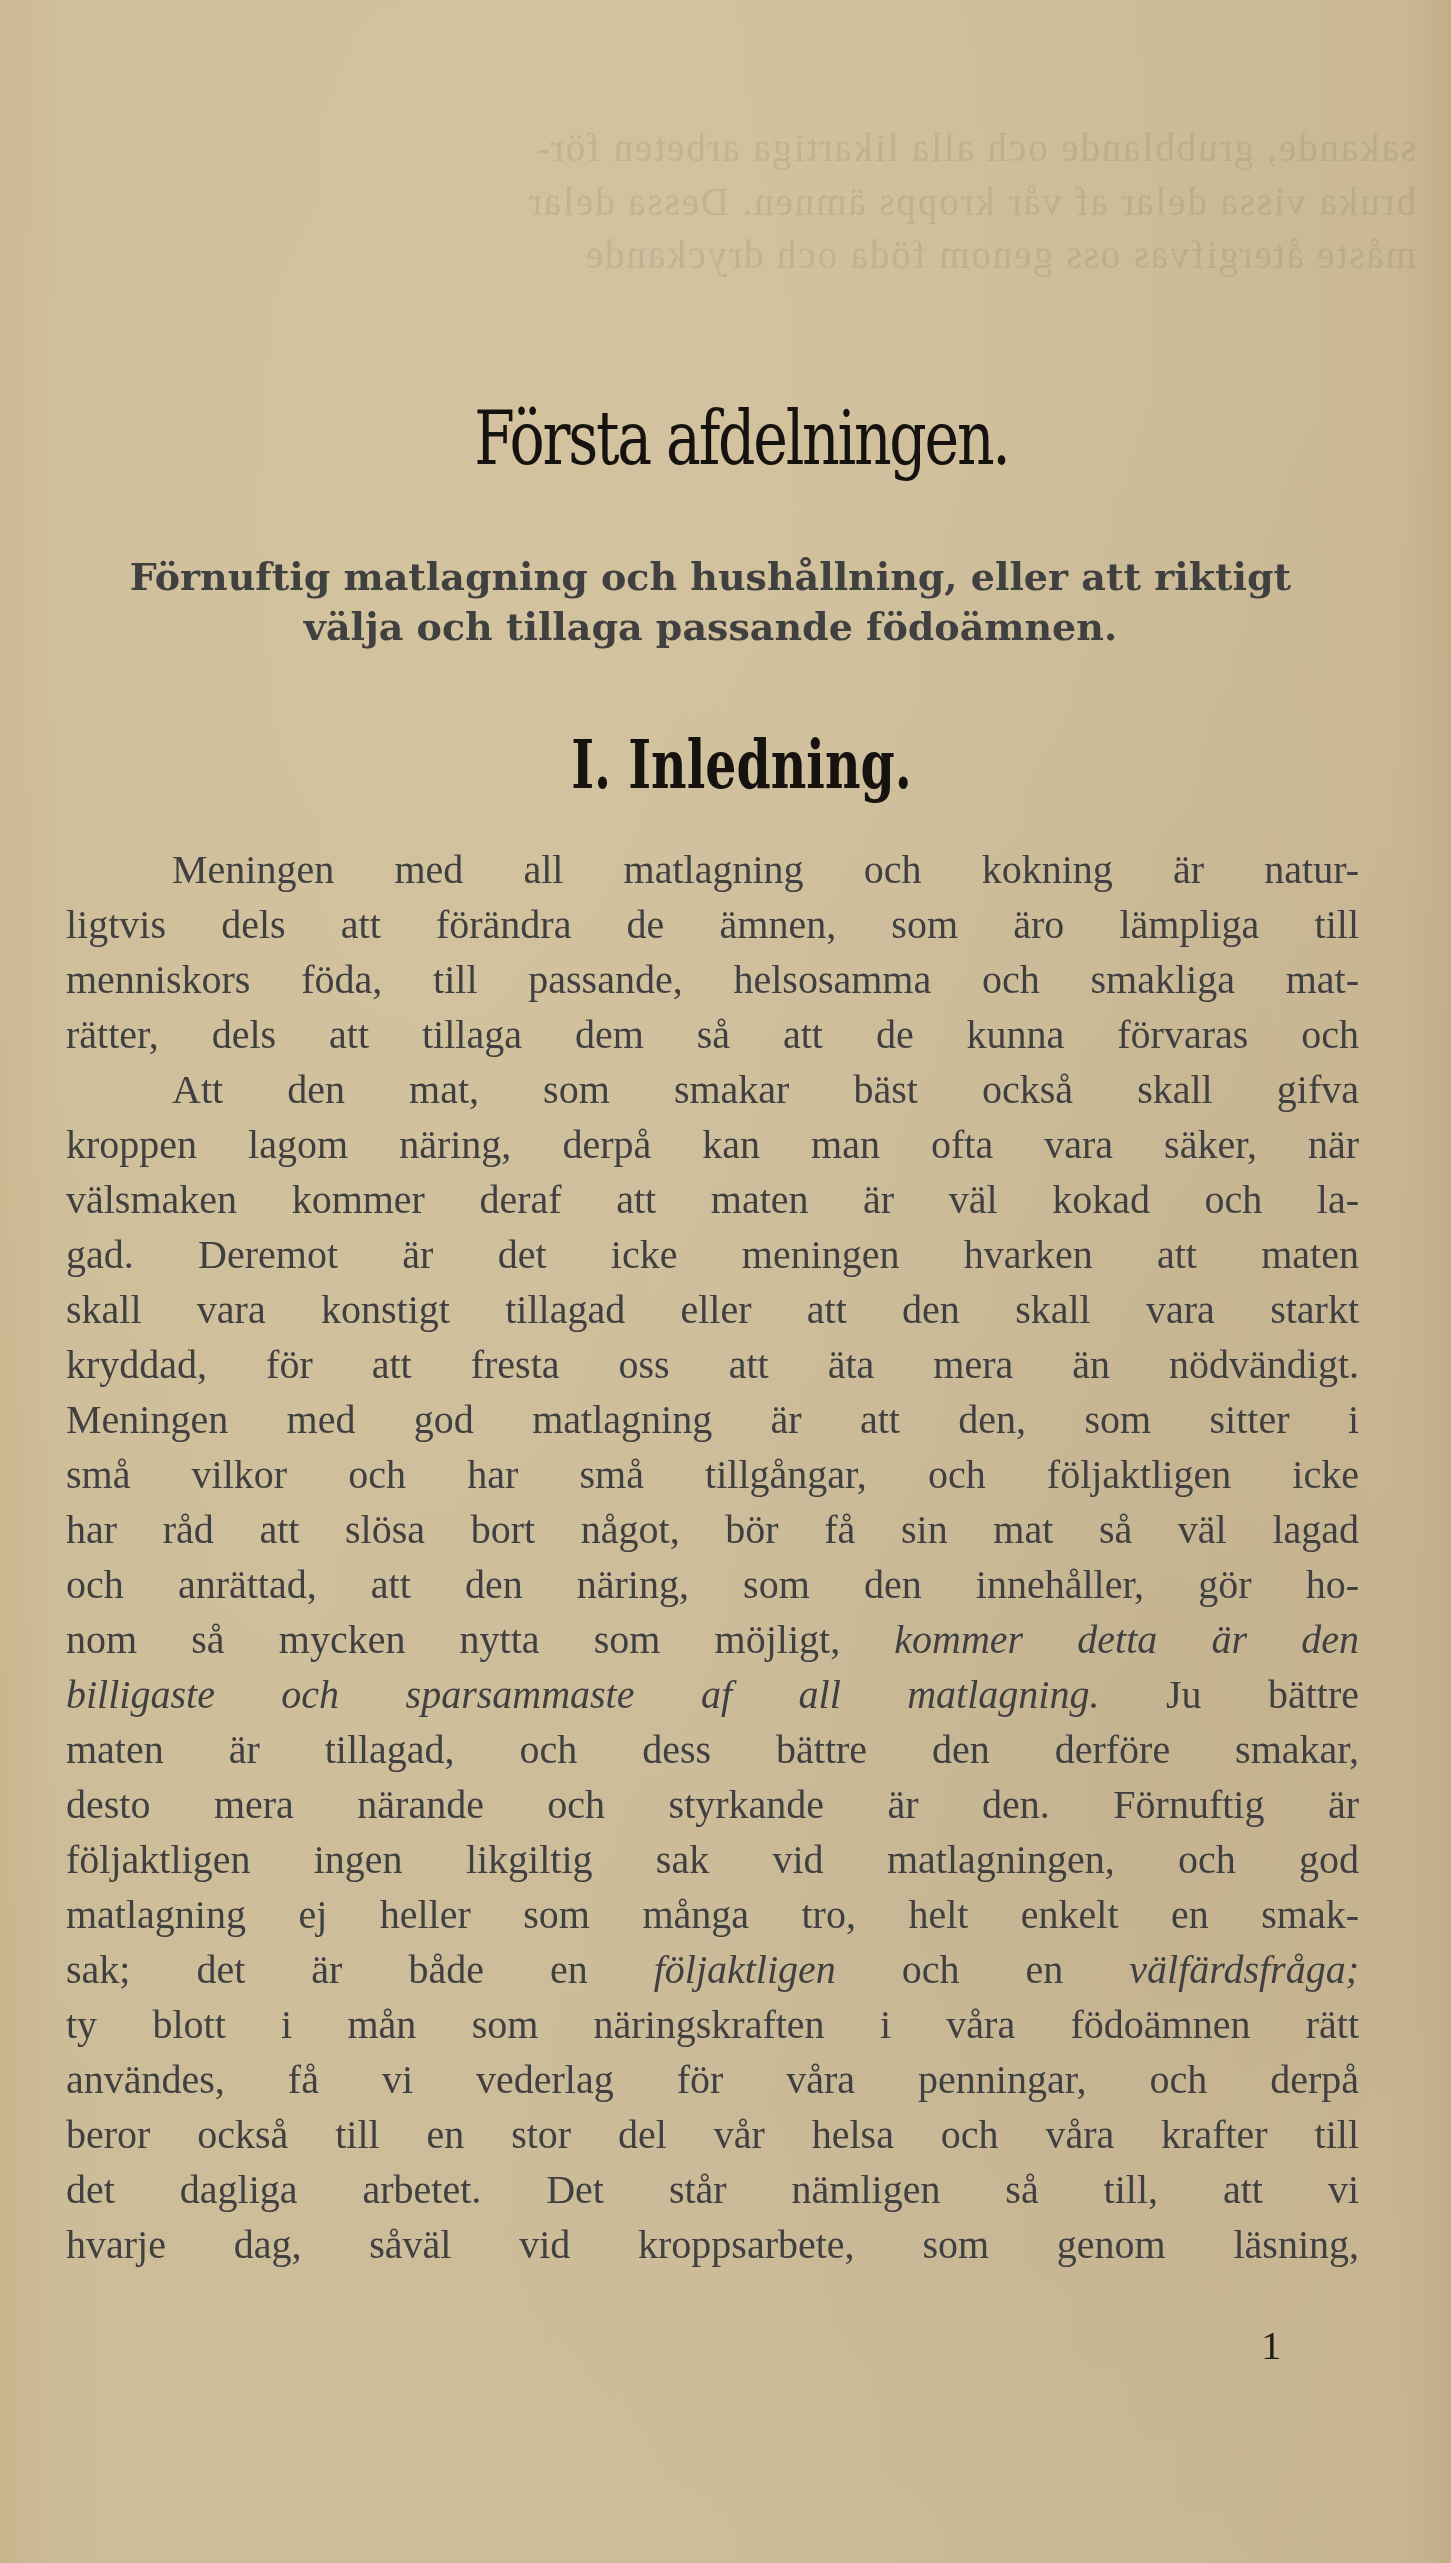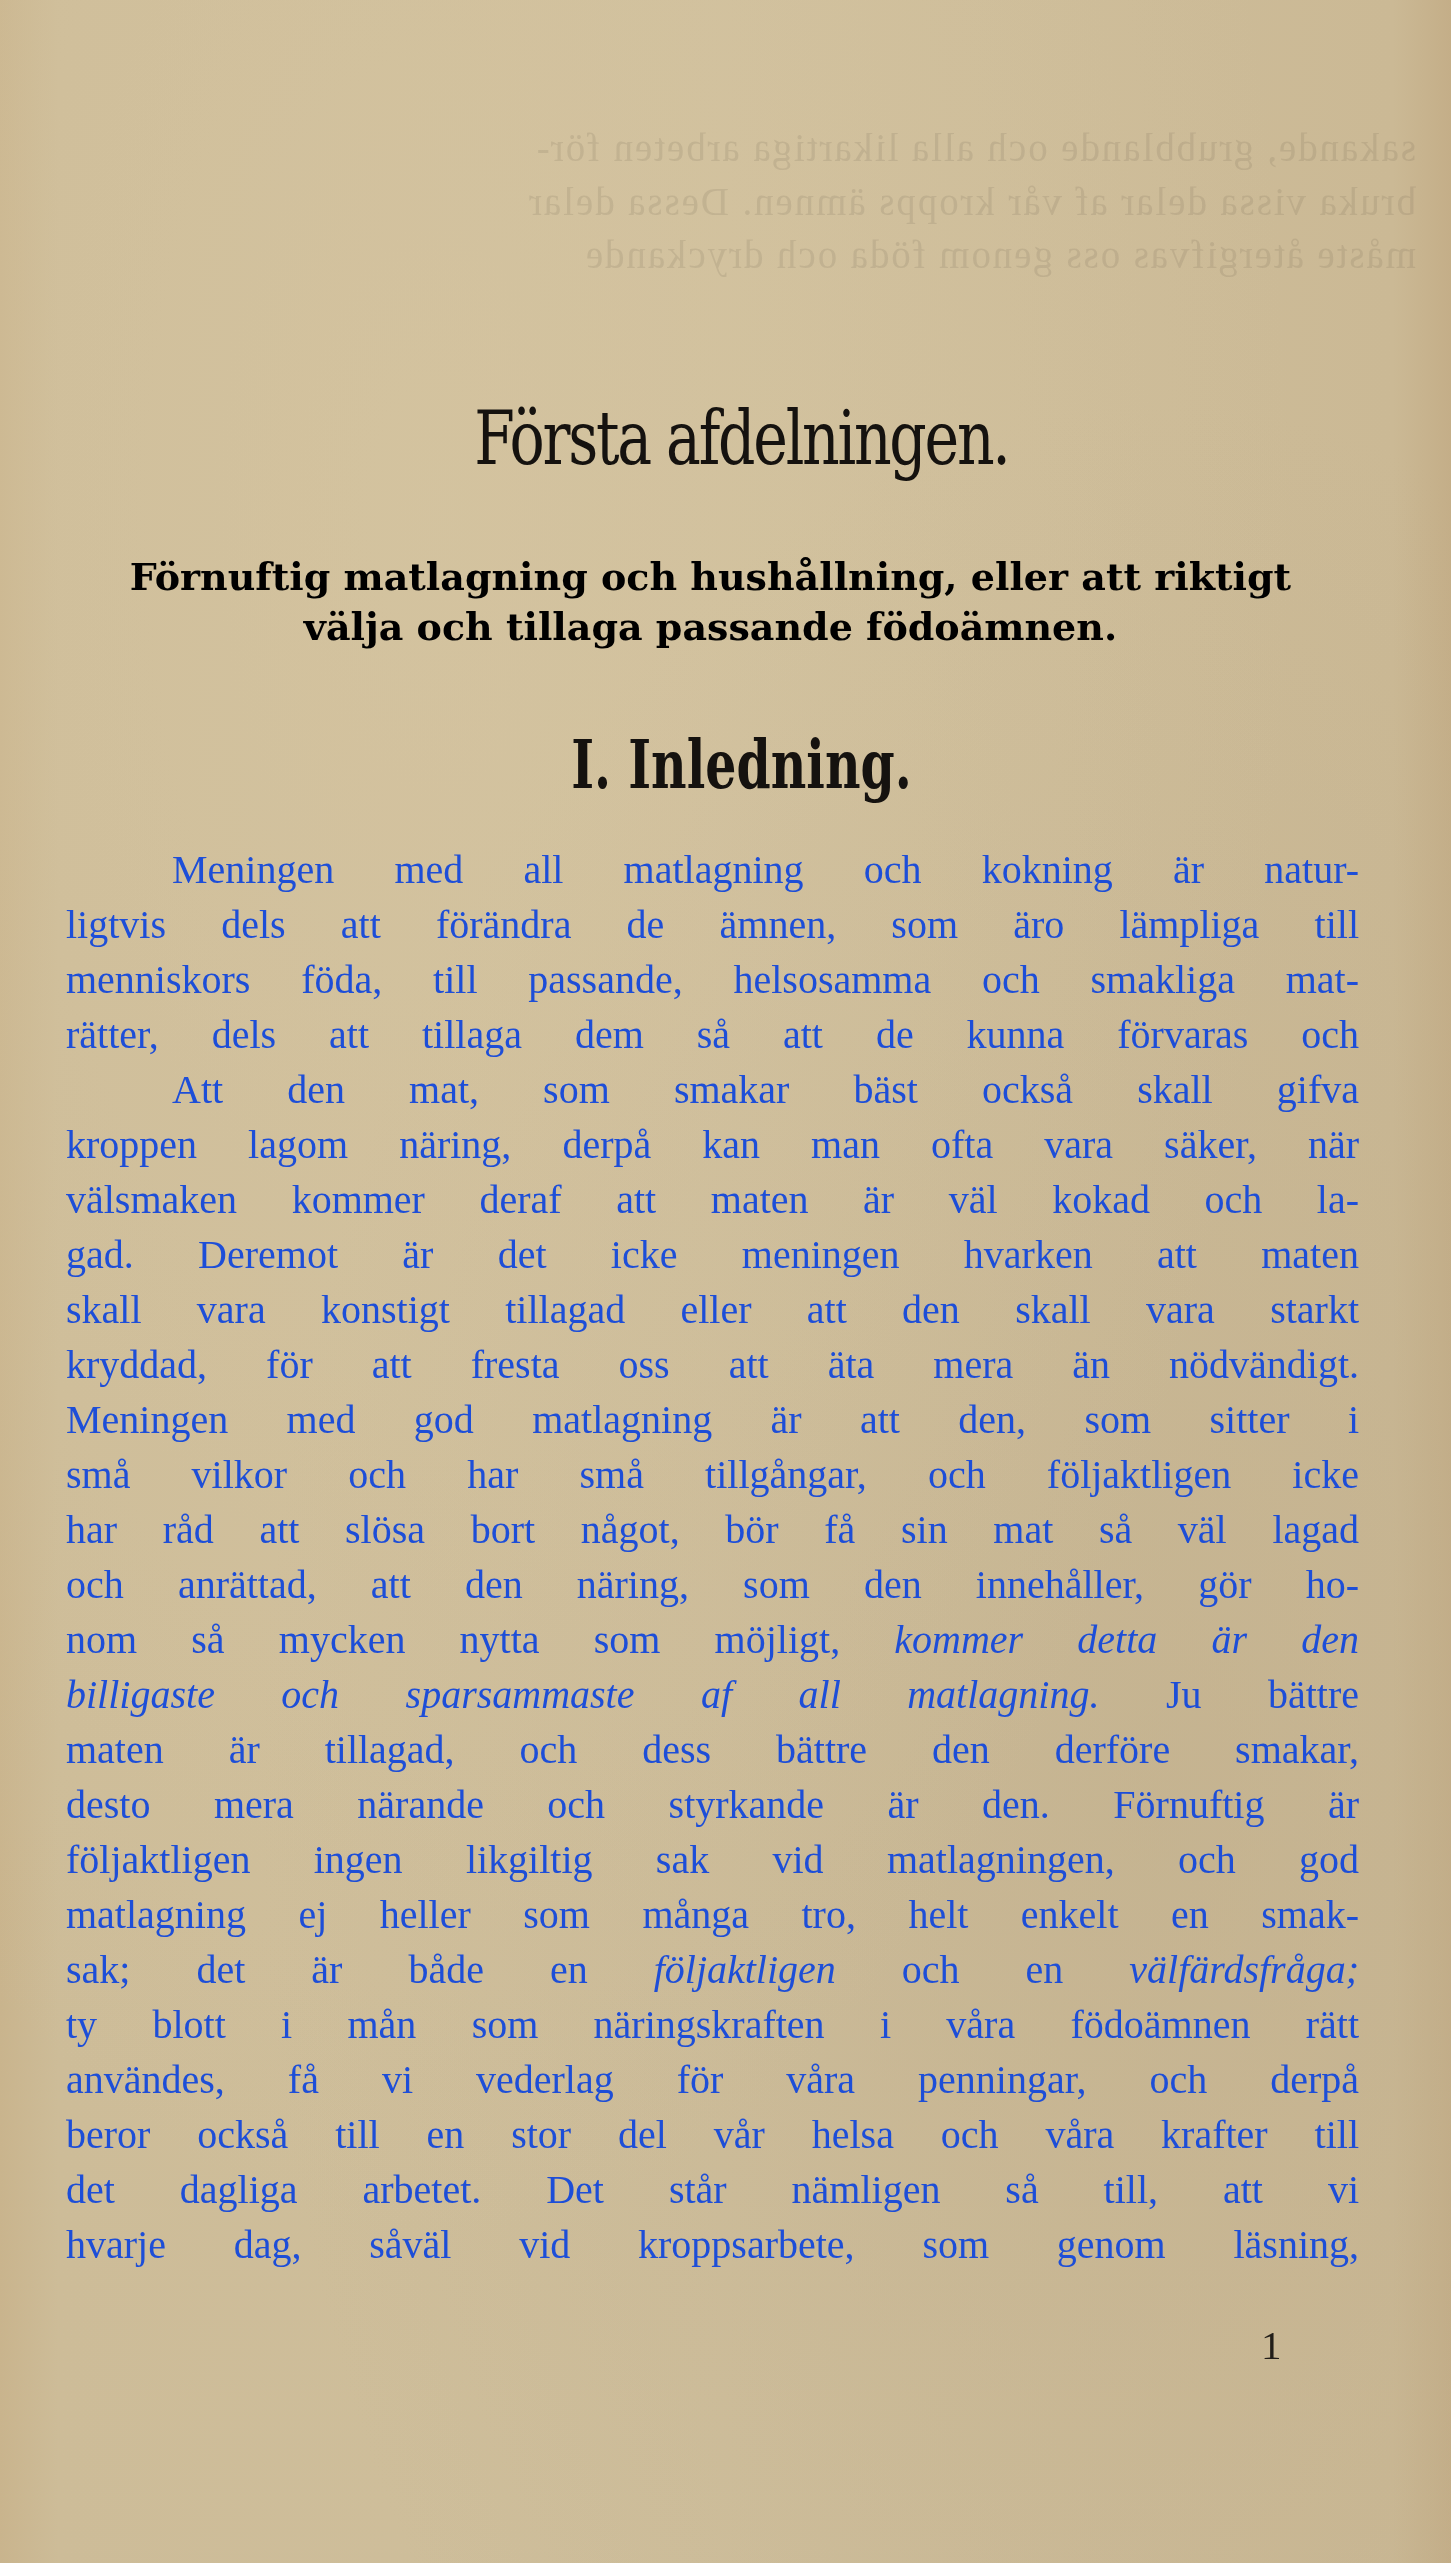--- a/index.html
+++ b/index.html
@@ -20,30 +20,30 @@
     transform: scaleX(-1); white-space: nowrap; letter-spacing: 1.9px;
   }
   .title {
     position: absolute; left: 0; width: 1451px; top: 394px; text-align: center;
     font-family: "DejaVu Serif", serif; font-size: 75px; letter-spacing: -2.9px;
     transform: scaleX(0.78); transform-origin: center; color: #15120f;
   }
   .subtitle {
     position: absolute; left: 48px; width: 1293px; top: 552px; text-align: center;
     font-family: "DejaVu Serif", serif; font-weight: bold; font-size: 38px; line-height: 50px;
-    color: #000000;
+    color: #404040;
   }
   .heading {
     position: absolute; left: 0; width: 1451px; top: 724px; text-align: center;
     font-family: "DejaVu Serif", serif; font-weight: bold; font-size: 68px;
     transform: scaleX(0.72); transform-origin: center; color: #15120f;
   }
   .body {
     position: absolute; left: 50px; width: 1293px; top: 842px;
-    font-family: "Liberation Serif", serif; font-size: 40px; line-height: 55px; color: #1d4ed8;
+    font-family: "Liberation Serif", serif; font-size: 40px; line-height: 55px; color: #404040;
   }
   .line {
     display: block; height: 55px; white-space: nowrap;
     text-align: justify; text-align-last: justify;
   }
   .line.last { text-align-last: left; }
   .line.indent { padding-left: 106px; }
   .line i { font-style: italic; }
   .pagenum {
     position: absolute; left: 1245px; top: 2321px; font-family: "Liberation Serif", serif;

